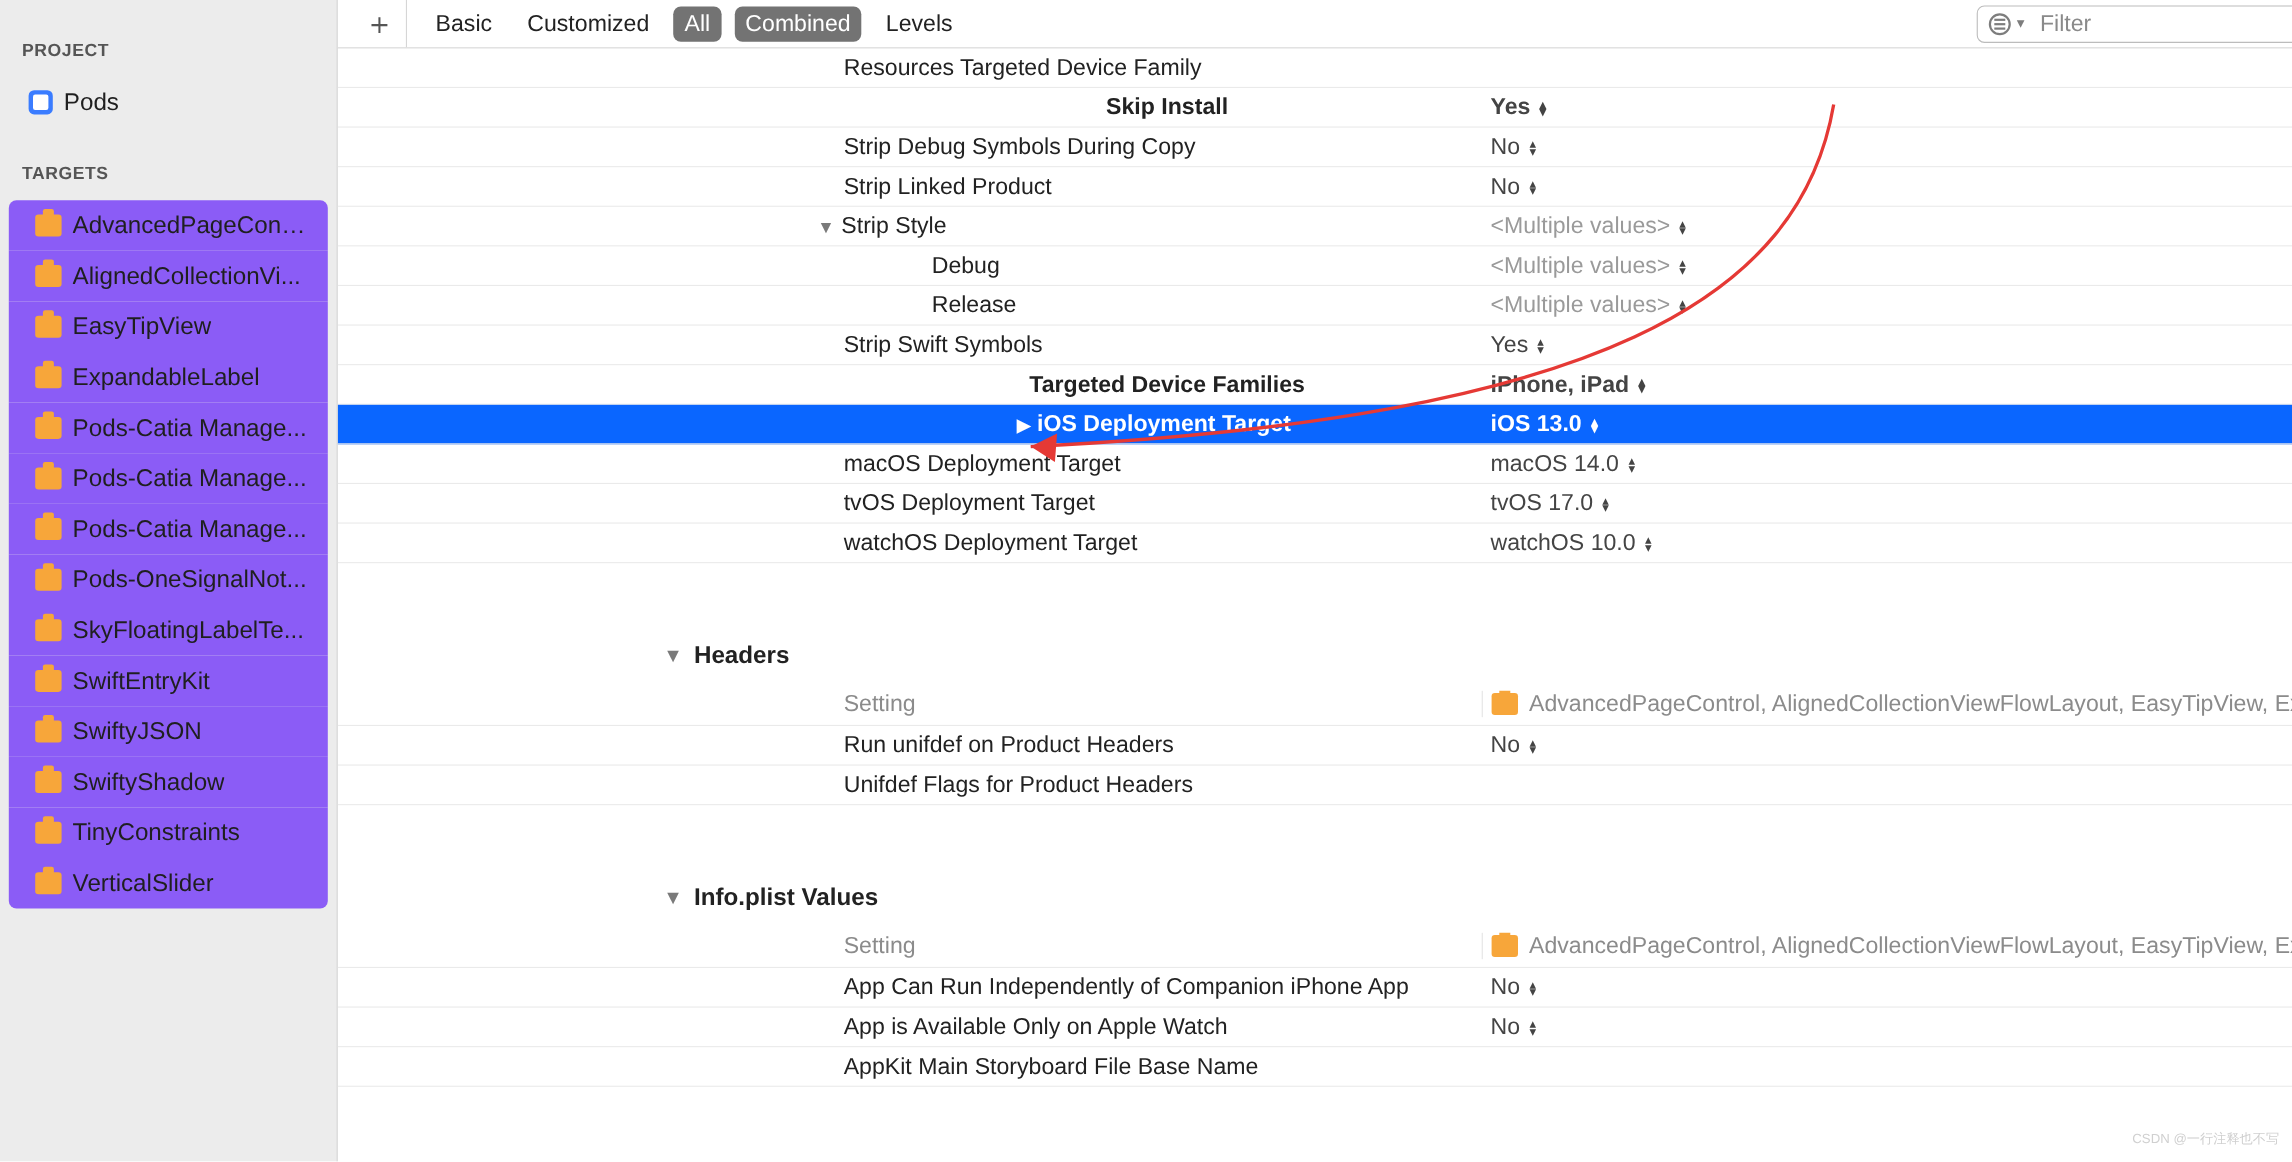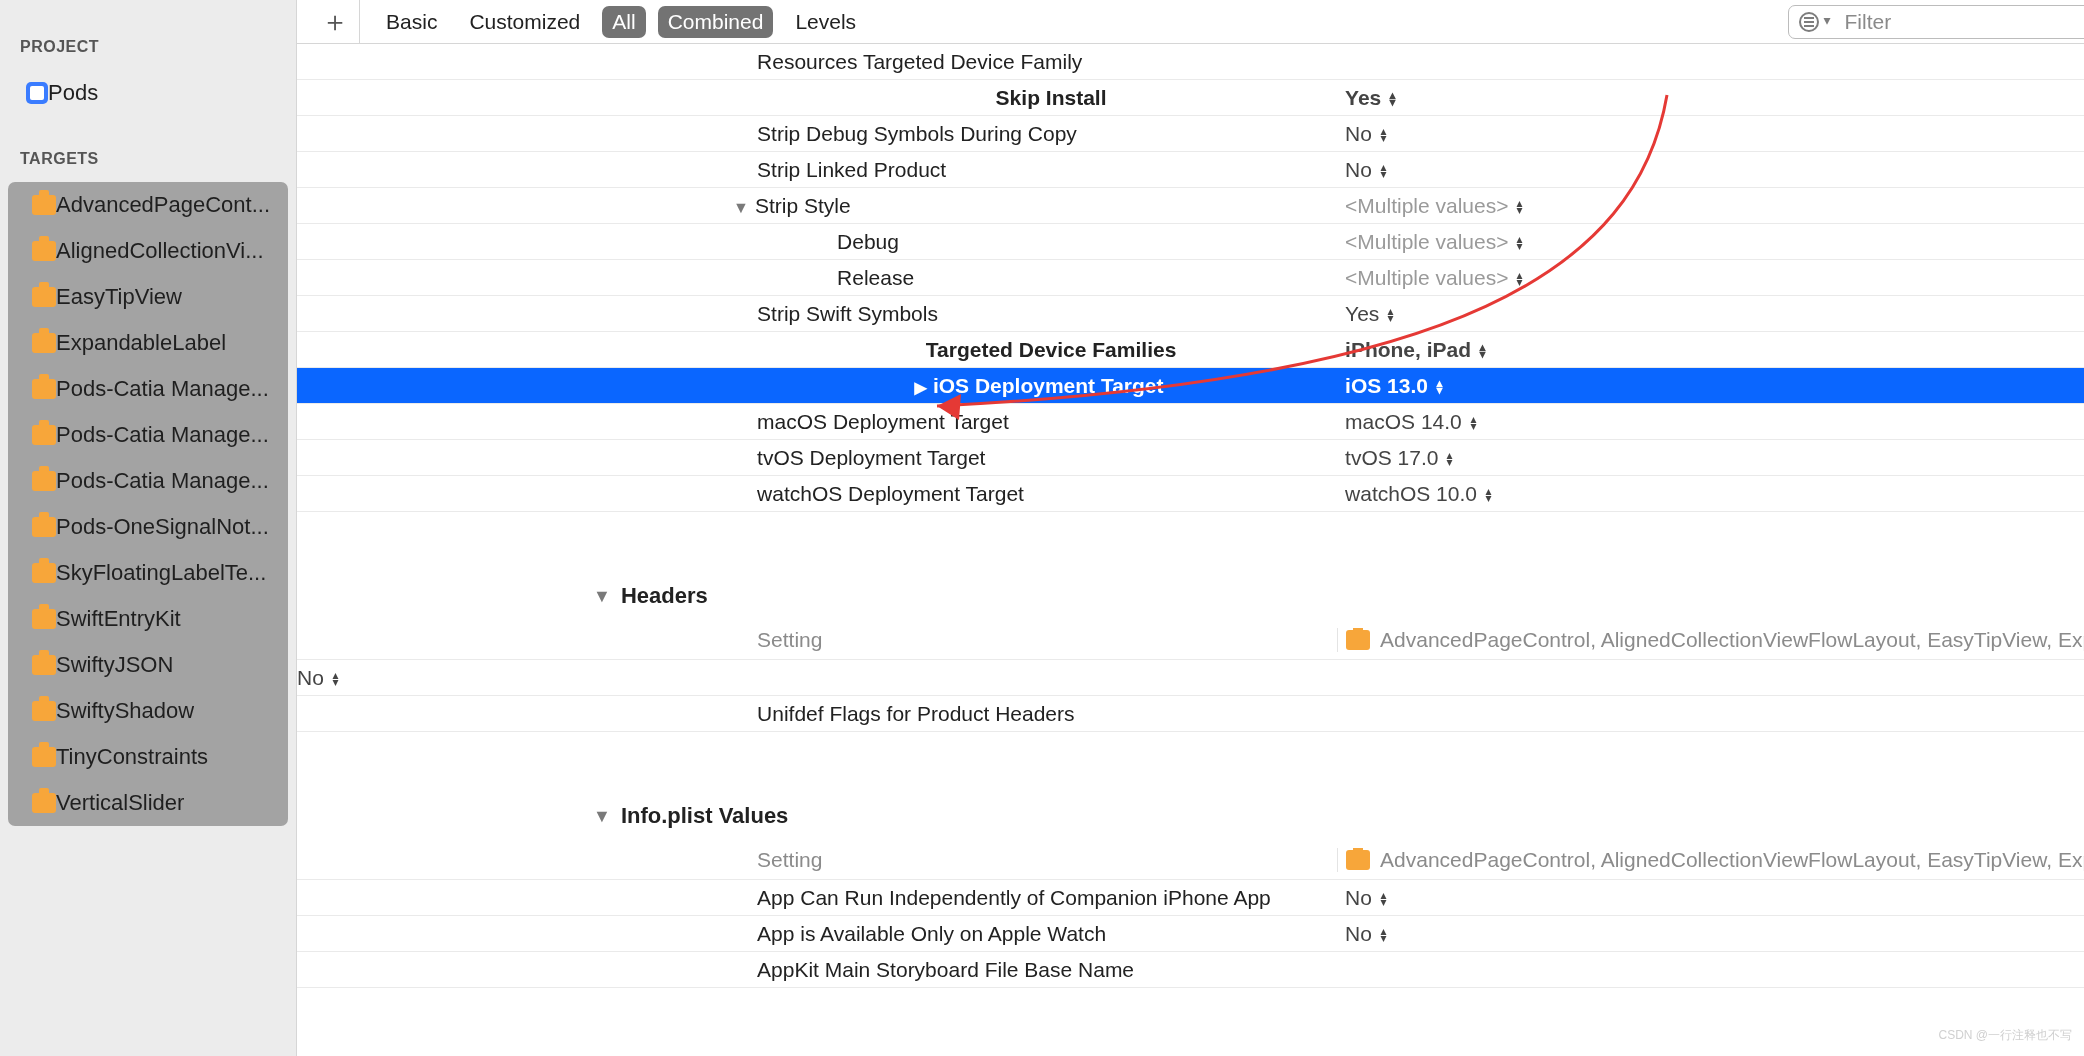--- a/index.html
+++ b/index.html
@@ -1,23 +1,23 @@
 <!DOCTYPE html>
 <html><head>
 <meta charset="utf-8">
 <style>
 * { box-sizing: border-box; margin: 0; padding: 0; font-family: -apple-system, "Helvetica Neue", Arial, sans-serif; }
 body { width: 2084px; height: 1056px; background: #fff; display: flex; font-size: 22px; color: #222; overflow: hidden; position: relative; }
 
 
 .sidebar { width: 307px; background: #ececec; border-right: 1px solid #d6d6d6; display: flex; flex-direction: column; padding-top: 30px; }
 .section-label { font-weight: 700; font-size: 16px; color: #555; letter-spacing: 0.5px; padding: 8px 20px 14px; }
-.side-item { display: flex; align-items: center; height: 46px; padding: 0 18px; border-radius: 7px; margin: 0 8px; }
+.side-item { display: flex; align-items: center; gap: 10px; height: 46px; padding: 0 18px; border-radius: 7px; margin: 0 8px; }
 .sb-list { display: flex; flex-direction: column; }
-.sb-list .side-item { background: #a3a3a3; margin: 0 8px 0 8px; border-radius: 0; padding-left: 24px; }
+.sb-list .side-item { background: #8b5cf6; margin: 0 8px 0 8px; border-radius: 0; padding-left: 24px; }
 .sb-list .side-item:first-child { border-top-left-radius: 7px; border-top-right-radius: 7px; }
 .sb-list .side-item:last-child  { border-bottom-left-radius: 7px; border-bottom-right-radius: 7px; }
 .side-label { white-space: nowrap; overflow: hidden; text-overflow: ellipsis; color: #1f1f1f; }
 .proj-icon { width: 22px; height: 22px; background: #3a7cff; border-radius: 5px; position: relative; flex-shrink: 0; }
 .proj-icon::after { content: ""; position: absolute; inset: 4px; background: #fff; border-radius: 2px; }
 .tool-icon { width: 24px; height: 20px; border-radius: 3px; position: relative; flex-shrink: 0; background: #f7a63a; }
 .tool-icon::before { content: ""; position: absolute; top: -5px; left: 7px; width: 10px; height: 6px; background: #f7a63a; border-radius: 2px 2px 0 0; }
 .tool-icon.target-ico { background: transparent; width: 22px; height: 22px; border: 2px solid #e53a3a; border-radius: 50%; }
 .tool-icon.target-ico::before { content: ""; position: absolute; top: 4px; left: 4px; width: 10px; height: 10px; border: 2px solid #e53a3a; border-radius: 50%; background: transparent; }
 .tool-icon.target-ico::after { content: ""; position: absolute; top: 8px; left: 8px; width: 2px; height: 2px; background: #e53a3a; border-radius: 50%; }
@@ -286,20 +286,21 @@
     </div>
     <div class="col-header">
       <div class="ch-label">Setting</div>
       <div class="ch-val">
         <span class="ch-ico"></span>
         <span>AdvancedPageControl, AlignedCollectionViewFlowLayout, EasyTipView, ExpandableLabel, NVAc...</span>
       </div>
     </div>
     <div id="headers-rows">
         <div class="srow">
+          <div class="cell-label"><span>Run unifdef on Product Headers</span></div>
           <div class="cell-value">
             <span>No</span>
             <span class="updown">
               <span>▴</span>
               <span>▾</span>
             </span>
           </div>
         </div>
         <div class="srow">
           <div class="cell-label"><span>Unifdef Flags for Product Headers</span></div>

